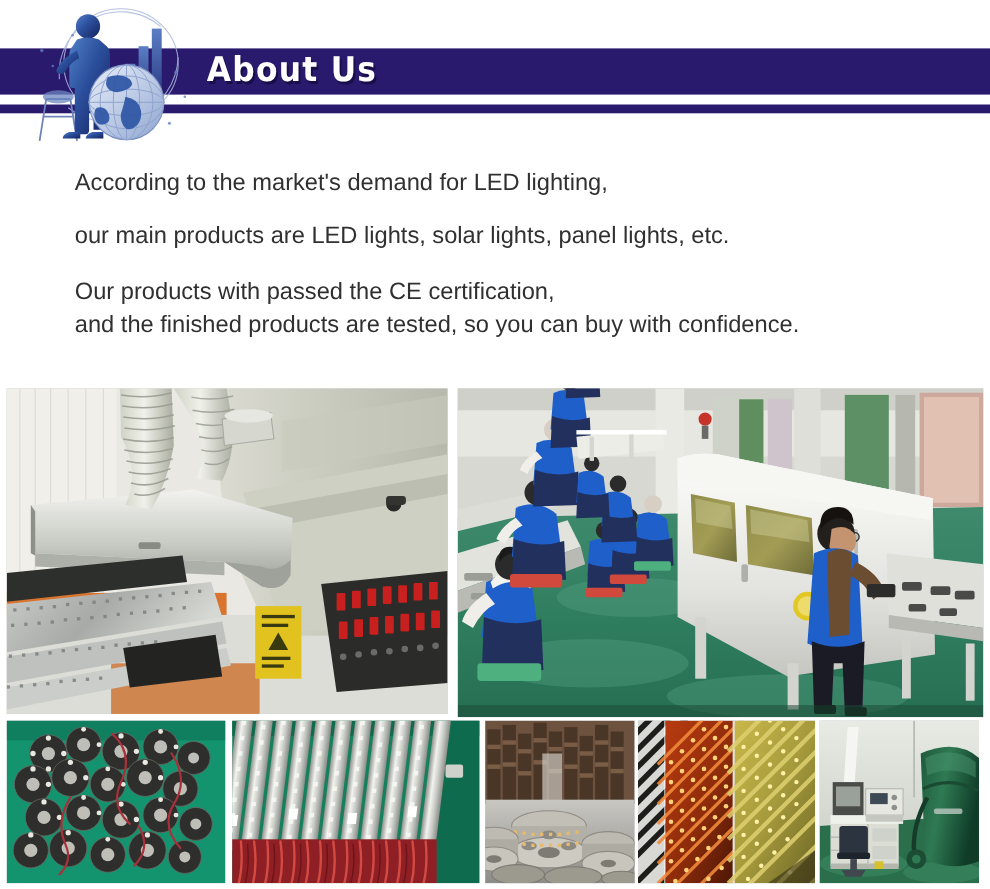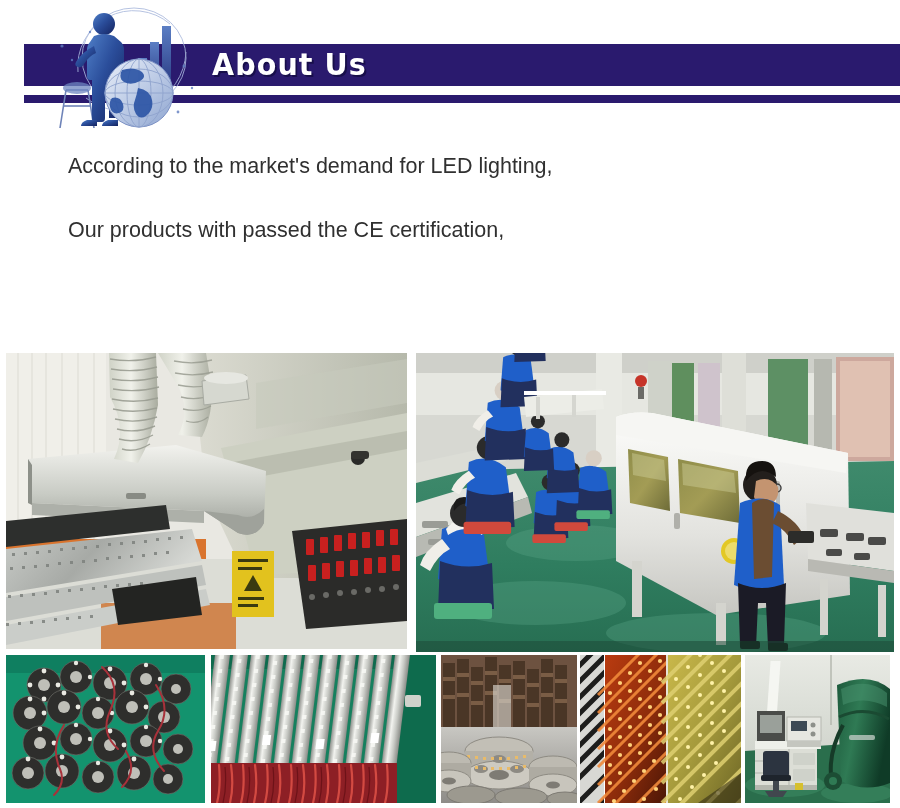--- a/index.html
+++ b/index.html
@@ -3,21 +3,21 @@
 <meta charset="utf-8">
 <title>About Us</title>
 <style>
   * { box-sizing: border-box; margin: 0; padding: 0; }
   html, body {
     width: 900px; height: 808px;
     background: #ffffff;
     font-family: "Liberation Sans", sans-serif;
     overflow: hidden;
   }
-  .page { position: relative; width: 900px; height: 716px; background:#fff;padding-left:24px; }
+  .page { position: relative; width: 900px; height: 716px; background:#fff; }
 
   
   .banner { position: relative; width: 900px; height: 140px; }
   .banner-band {
     position: absolute; left: 0; top: 44px; width: 900px; height: 42px;
     background: #2a1a6e;
   }
   .banner-stripe {
     position: absolute; left: 0; top: 95px; width: 900px; height: 8px;
     background: #2a1a6e;
@@ -44,21 +44,21 @@
     position: absolute; left: 68px; top: 152px; width: 820px;
     color: #333333;
   }
   .copy p {
     font-size: 21.5px;
     line-height: 1.32;
     color: #303030;
     font-family: "Liberation Sans", sans-serif;
     white-space: nowrap;
   }
-  .copy .l1 { margin-bottom: 36px; }
+  .copy .l1 { margin-bottom: 20px; }
   .copy .l2 { margin-bottom: 22px; }
   .copy .l3 { margin-bottom: 2px; }
   .copy .l4 { }
 
   
   .photo { position: absolute; overflow: hidden; background: #ccc; }
   .photo svg { display: block; width: 100%; height: 100%; }
 
   #photo-reflow-oven  { left: 6px;   top: 353px; width: 401px; height: 296px; }
   #photo-assembly     { left: 416px; top: 353px; width: 478px; height: 299px; }
@@ -152,21 +152,23 @@
           <circle cx="48" cy="30" r="1.2"></circle>
         </g>
       </svg>
     </div>
 
     <div class="banner-title">About Us</div>
   </div>
 
   <div class="copy">
     <p class="l1">According to the market's demand for LED lighting,</p>
+    <p class="l2">our main products are LED lights, solar lights, panel lights, etc.</p>
     <p class="l3">Our products with passed the CE certification,</p>
+    <p class="l4">and the finished products are tested, so you can buy with confidence.</p>
   </div>
 
   <div class="photo" id="photo-reflow-oven">
     <svg viewBox="0 0 401 296" preserveAspectRatio="none" xmlns="http://www.w3.org/2000/svg">
       <defs>
         <linearGradient id="ovenWall" x1="0" y1="0" x2="1" y2="0">
           <stop offset="0%" stop-color="#dcdcd2"></stop>
           <stop offset="100%" stop-color="#b6b9ab"></stop>
         </linearGradient>
         <linearGradient id="hoodG" x1="0" y1="0" x2="0" y2="1">

